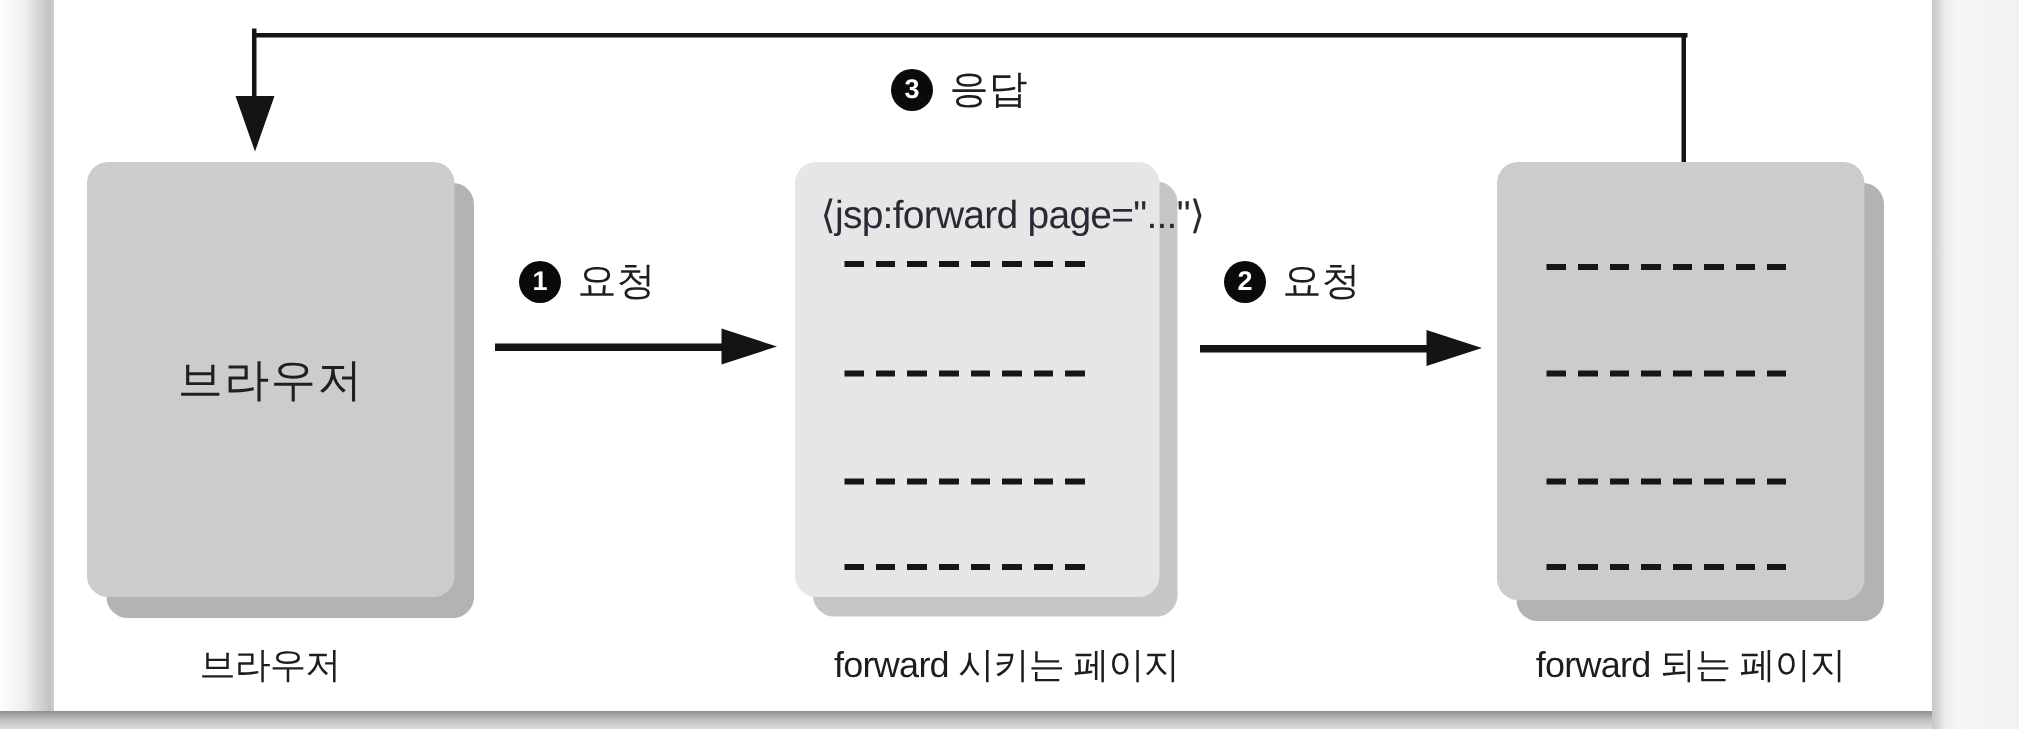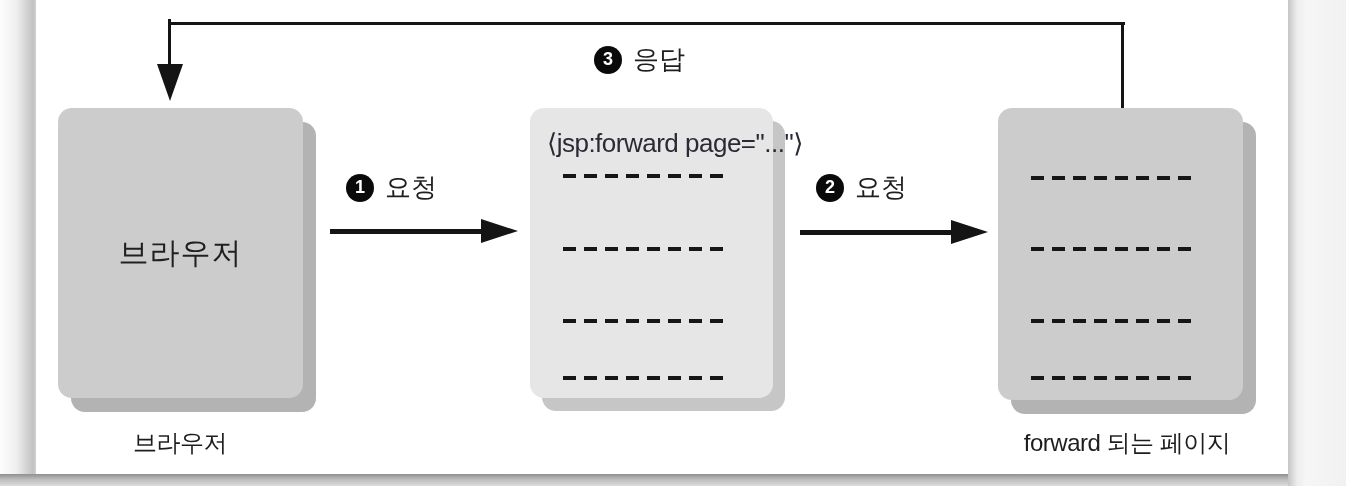--- a/index.html
+++ b/index.html
@@ -120,15 +120,16 @@
   <div class="box gray" id="forwarded-box">
     <div class="dashes">
         <div class="dash-row"></div>
         <div class="dash-row"></div>
         <div class="dash-row"></div>
         <div class="dash-row"></div>
       </div>
   </div>
 
   <div class="caption" id="caption-browser">브라우저</div>
+  <div class="caption" id="caption-forwarding">forward 시키는 페이지</div>
   <div class="caption" id="caption-forwarded">forward 되는 페이지</div>
 
 </div>
 
 </body></html>

